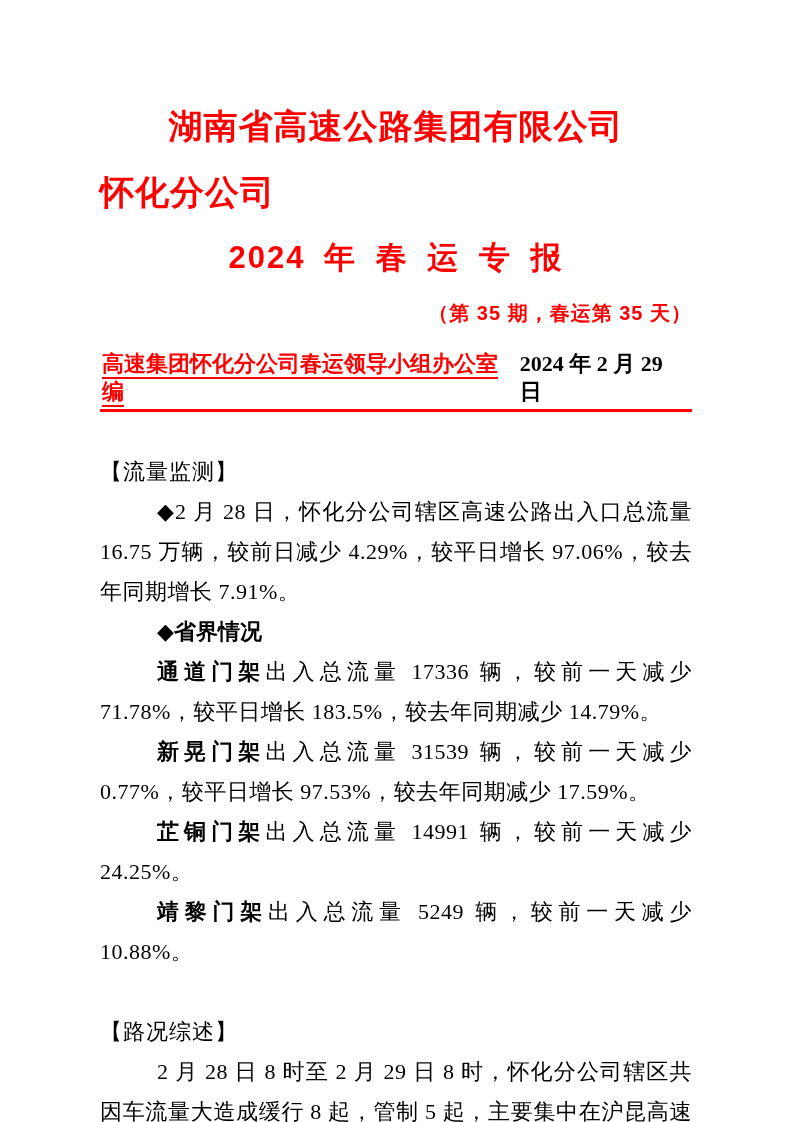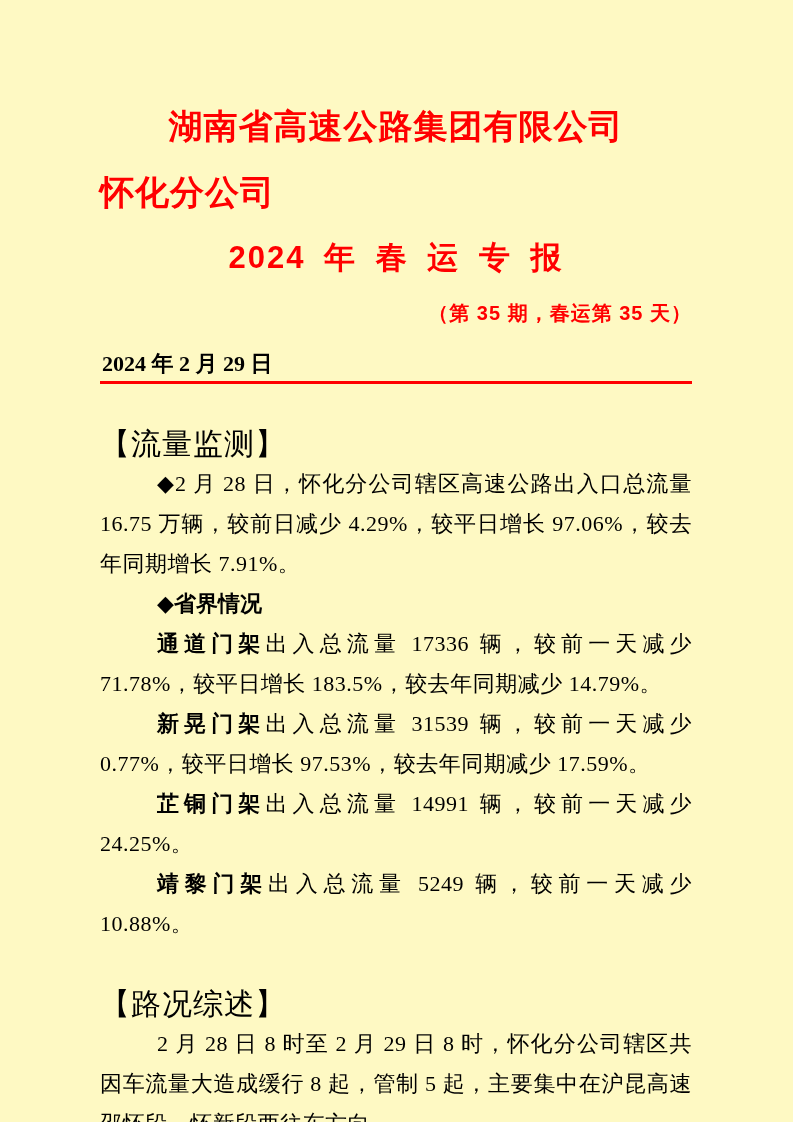--- a/index.html
+++ b/index.html
@@ -2,21 +2,21 @@
 <html><head>
 <meta charset="utf-8">
 <style>
   * { margin: 0; padding: 0; box-sizing: border-box; }
   html, body { background: #888; }
   .page {
     position: relative;
     width: 793px;
     height: 1122px;
     margin: 0 auto;
-    background: #fef9c3;
+    background: #ffffff;
     overflow: hidden;
     font-family: "Liberation Serif", "DejaVu Serif", serif;
     color: #000000;
   }
   .content {
     padding: 104px 101px 0 100px; 
   }
   
   .org-line1 {
     font-family: "Liberation Sans", "DejaVu Sans", sans-serif;
@@ -82,21 +82,21 @@
   }
   
   .body-text {
     margin-top: 2px;
     font-size: 22px;
     line-height: 40px;
   }
   .section-heading {
     font-family: Liberation Sans, sans-serif;
     font-weight: 500;
-    font-size: 30px;
+    font-size: 22px;
     line-height: 40px;
     letter-spacing: 1px;
     margin-top: 40px;
   }
   .para {
     text-align: justify;
     text-indent: 57px;
     letter-spacing: 0.5px;
   }
   .para .lead-bold { font-weight: bold; }
@@ -110,20 +110,21 @@
 
 <div class="page">
   <div class="content">
 
     <div class="org-line1">湖南省高速公路集团有限公司</div>
     <div class="org-line2">怀化分公司</div>
     <div class="report-title">2024 年 春 运 专 报</div>
     <div class="issue-line">（第 35 期，春运第 35 天）</div>
 
     <div class="editor-row">
+      <span class="editor-name">高速集团怀化分公司春运领导小组办公室编</span>
       <span class="editor-date">2024 年 2 月 29 日</span>
     </div>
 
     <div class="body-text">
 
       <div class="section-heading">【流量监测】</div>
 
       <p class="para">◆2 月 28 日，怀化分公司辖区高速公路出入口总流量 16.75 万辆，较前日减少 4.29%，较平日增长 97.06%，较去年同期增长 7.91%。</p>
 
       <div class="subheading">◆省界情况</div>

